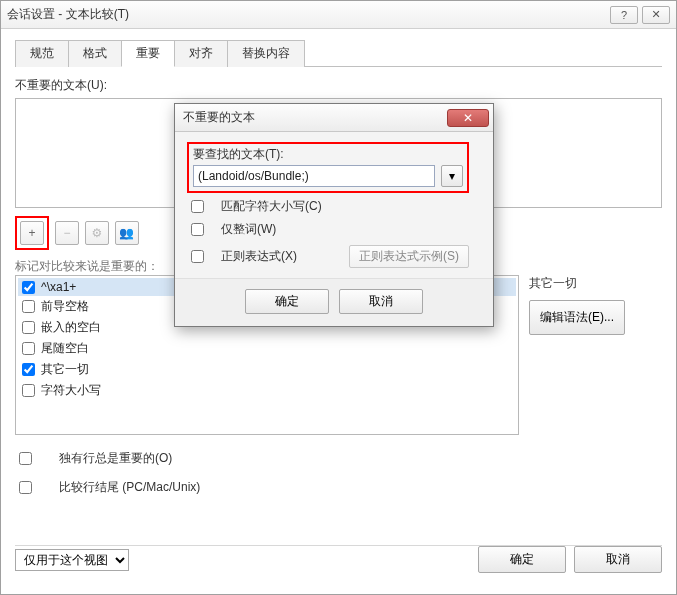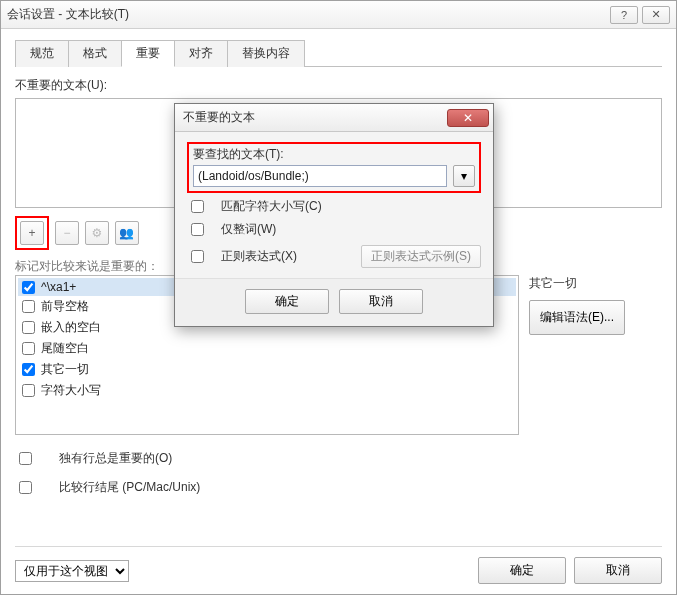--- a/index.html
+++ b/index.html
@@ -34,31 +34,31 @@
 .checklist .item.sel { background: #d5e5f5; }
 .checklist .item input { margin: 0; }
 
 .sidecol { display: flex; flex-direction: column; gap: 8px; }
 .sidelabel { color: #333; }
 .winbtn { padding: 8px 10px; border: 1px solid #a8a8a8; border-radius: 2px; background: linear-gradient(#fdfdfd,#e9e9e9); cursor: pointer; white-space: nowrap; }
 
 .bottomchecks { margin-top: 14px; }
 .bottomchecks label { display: flex; align-items: center; gap: 24px; margin-bottom: 10px; color: #333; }
 
-.footer { position: absolute; left: 14px; right: 14px; bottom: 10px; display: flex; align-items: center; border-top: 1px solid #d8d8d8; padding-top: 10px; }
+.footer { position: absolute; left: 14px; right: 14px; bottom: 21px; display: flex; align-items: center; border-top: 1px solid #d8d8d8; }
 .footer select { height: 22px; border: 1px solid #a8a8a8; background: #fff; padding: 1px 4px; }
 .footer .spacer { flex: 1; }
 .footer .winbtn { width: 88px; text-align: center; padding: 4px 0; margin-left: 8px; }
 
 
 .modal { position: absolute; left: 173px; top: 102px; width: 320px; border: 1px solid #7a7a7a; background: #f4f4f4; box-shadow: 2px 4px 14px rgba(0,0,0,.35); z-index: 50; }
 .modal .mtitle { height: 28px; background: linear-gradient(#fdfdfd,#ececec); border-bottom: 1px solid #c8c8c8; display: flex; align-items: center; padding: 0 4px 0 8px; color: #333; }
 .modal .mtitle .spacer { flex: 1; }
 .modal .closebtn { width: 42px; height: 18px; background: linear-gradient(#e37b78,#c0534f); border: 1px solid #9c3a37; border-radius: 3px; color: #fff; display: flex; align-items: center; justify-content: center; font-size: 11px; cursor: pointer; }
-.modal .mbody { padding: 10px 12px 0 12px; }
+.modal .mbody { padding: 10px 24px 0 12px; }
 .modal .field-hl { border: 2px solid #ff0000; padding: 2px 4px 4px 4px; margin-bottom: 4px; }
 .modal .field-hl .lbl { color: #333; margin-bottom: 2px; }
 .modal .inputrow { display: flex; align-items: center; gap: 6px; }
 .modal .txtinput { flex: 1; height: 22px; border: 1px solid #9aa7bf; padding: 2px 4px; background: #fff; color: #222; }
 .modal .dropbtn { width: 22px; height: 22px; border: 1px solid #a8a8a8; border-radius: 2px; background: linear-gradient(#fdfdfd,#e9e9e9); display: flex; align-items: center; justify-content: center; cursor: pointer; }
 .modal .chk { display: flex; align-items: center; gap: 14px; margin: 4px 0; color: #333; }
 .modal .examplebtn { width: 120px; text-align: center; padding: 2px 0; color: #888; border: 1px solid #c8c8c8; border-radius: 2px; background: linear-gradient(#fdfdfd,#f1f1f1); cursor: default; }
 .modal .mfooter { display: flex; justify-content: center; gap: 10px; padding: 10px 0 12px 0; background: #f0f0f0; margin-top: 8px; border-top: 1px solid #e0e0e0; }
 .modal .mfooter .winbtn { width: 84px; text-align: center; padding: 3px 0; }
 

